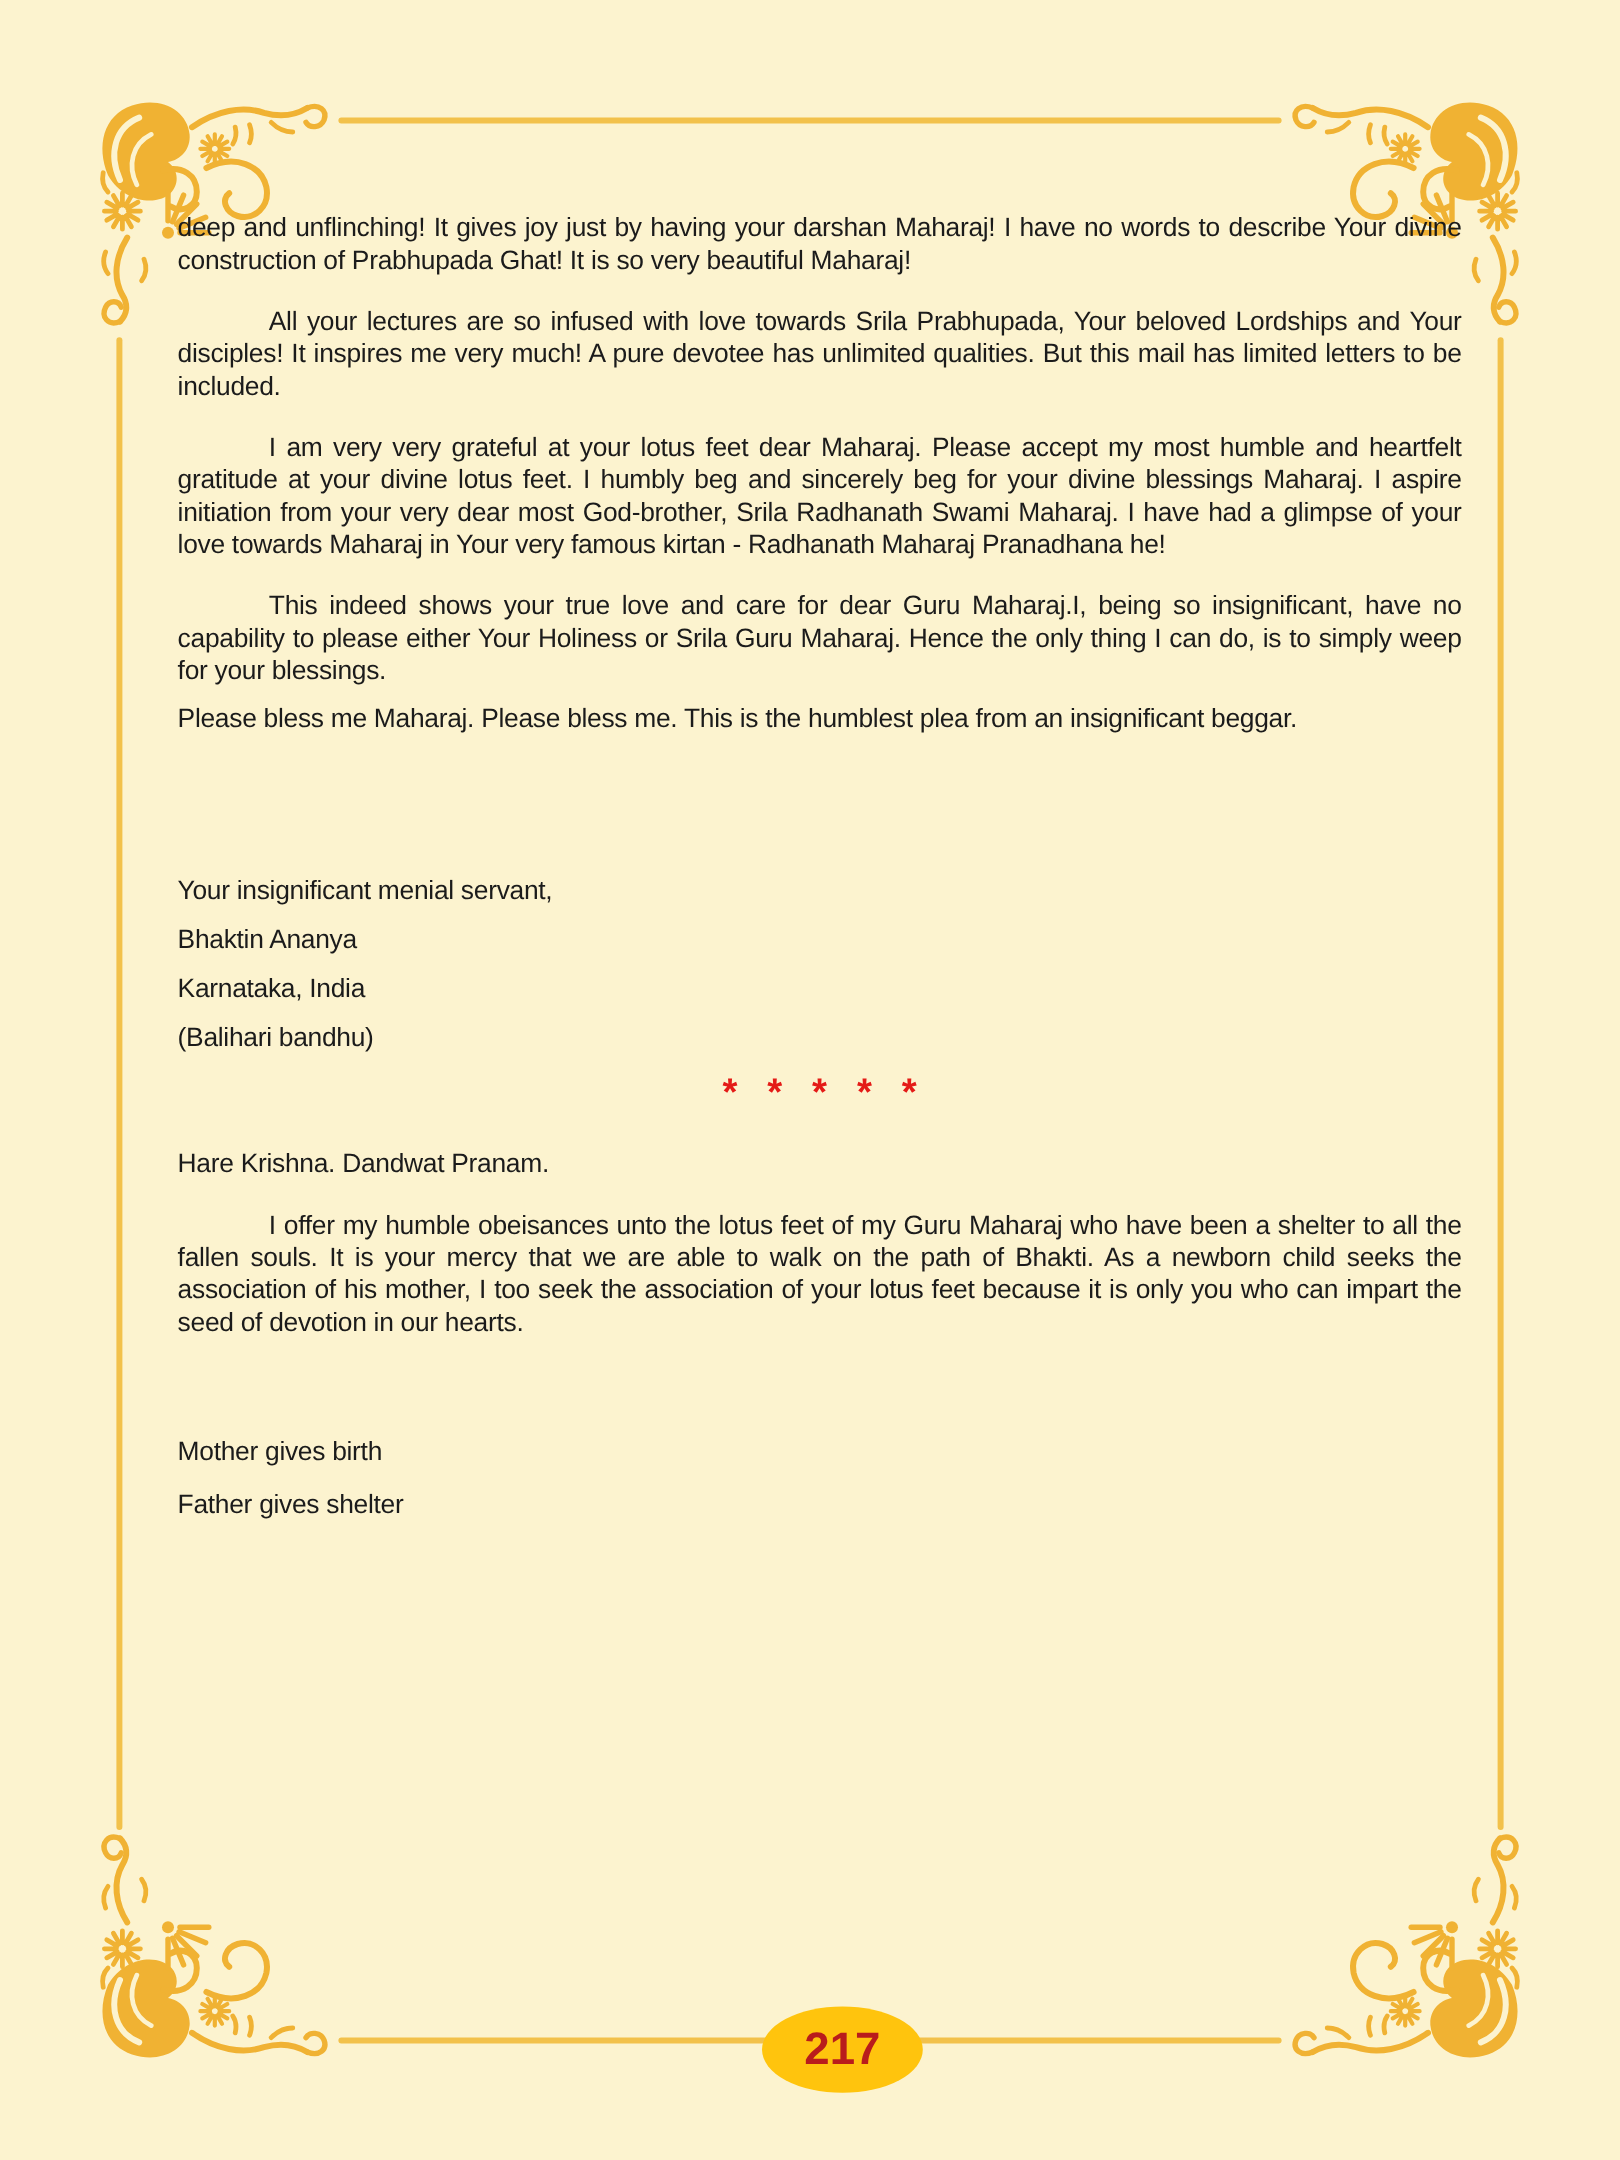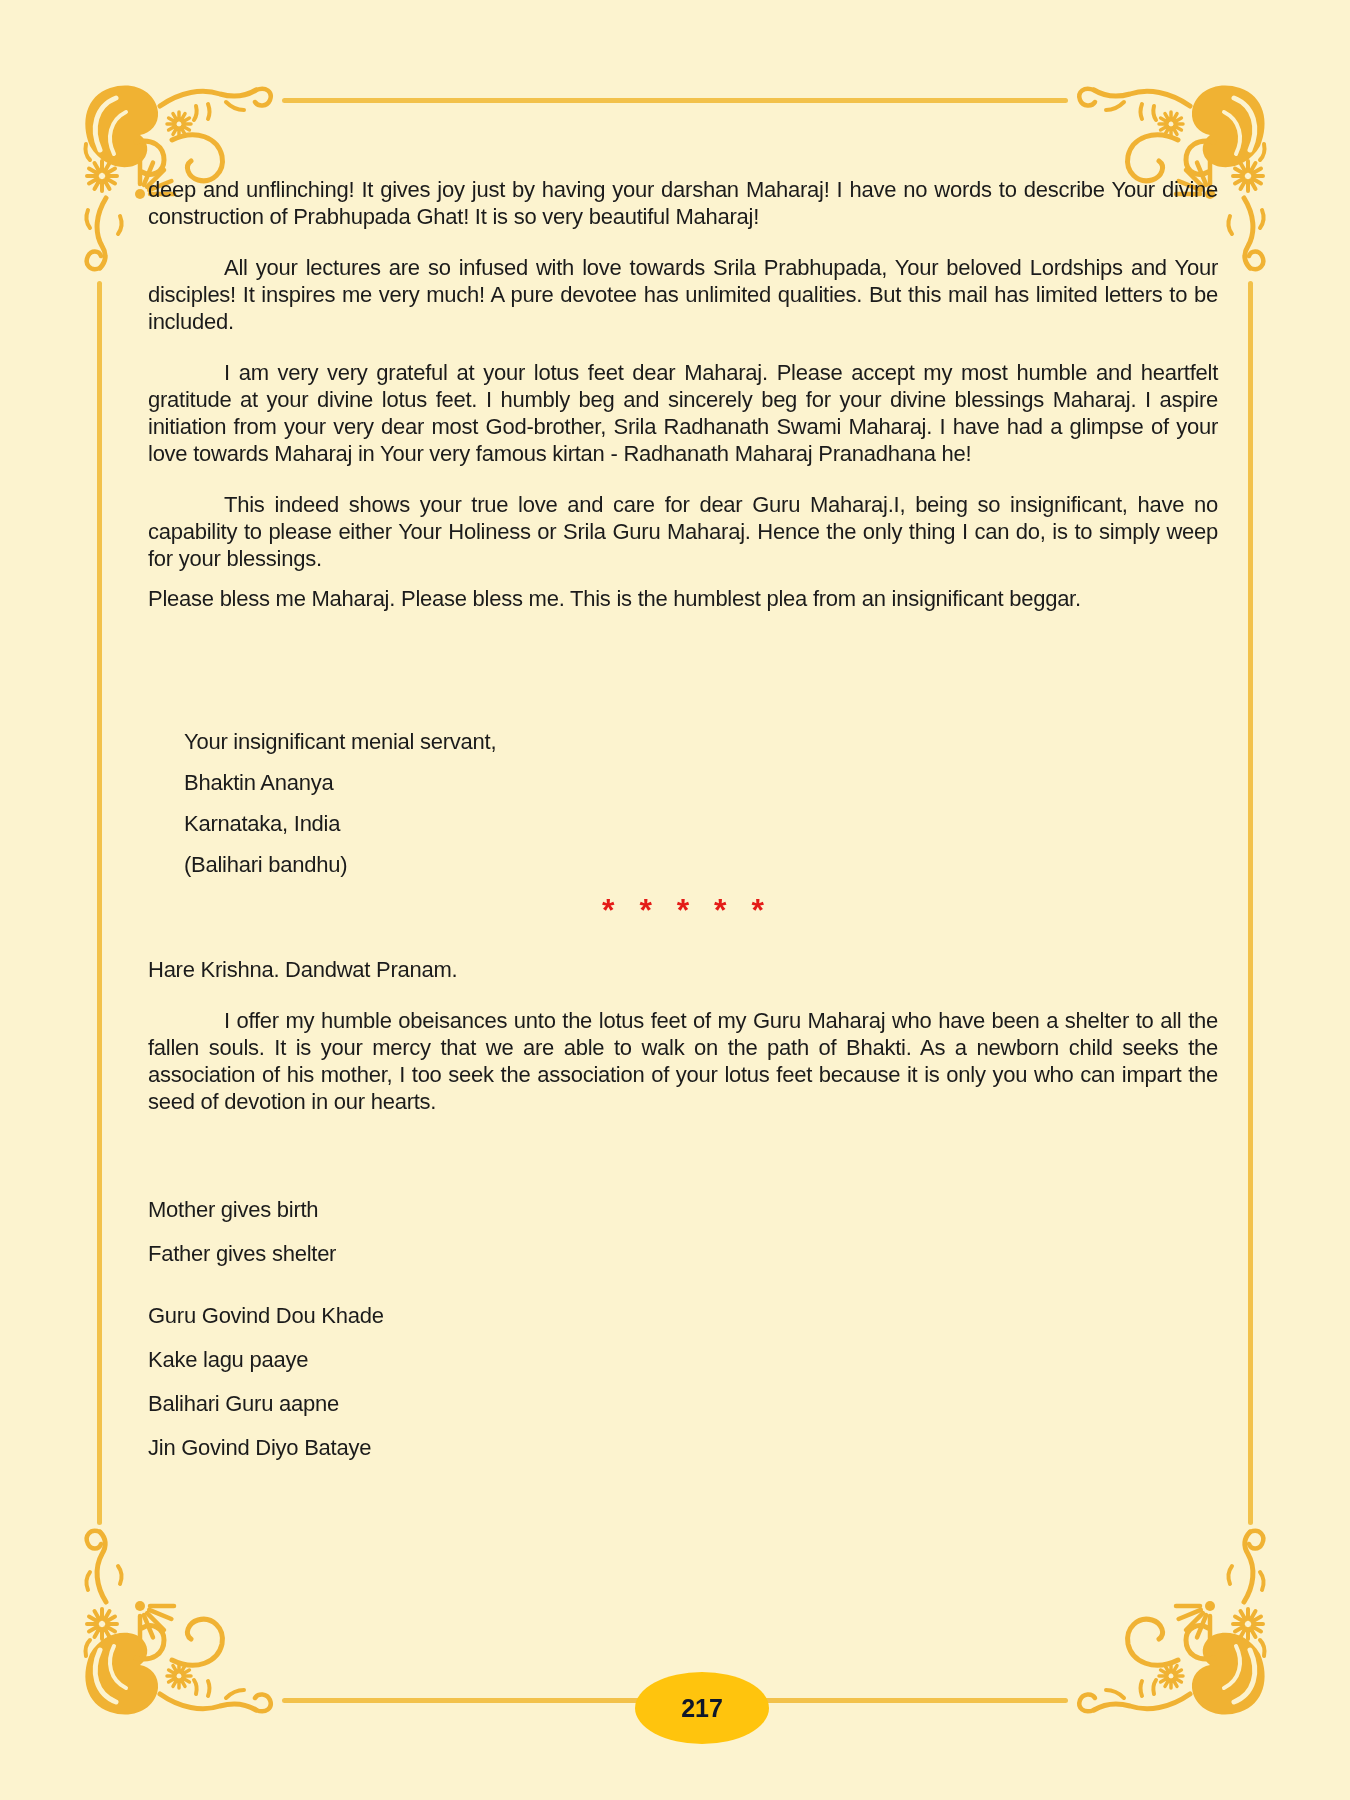--- a/index.html
+++ b/index.html
@@ -32,41 +32,41 @@
     position:absolute;left:148px;right:132px;top:0;
     padding-top:176px;
   }
   .content p{
     margin:0 0 13px;
     font-size:22px;line-height:27px;letter-spacing:-0.25px;
     text-align:justify;
     hyphens:none;-webkit-hyphens:none;
   }
   .content p.indent{text-indent:76px;margin-top:24px;}
-  .sigblock{margin-top:116px;margin-left:36px;}
+  .sigblock{margin-top:116px;}
   .sigblock p{margin:0 0 14px;text-align:left;}
   .separator{
     margin:12px 0 0 !important;
     text-align:center !important;
     color:#E41B17;
     font-size:32px !important;font-weight:bold;
     line-height:36px !important;
     word-spacing:16px;letter-spacing:0 !important;
   }
   .greeting{margin-top:28px !important;text-align:right;}
   .vblock1{margin-top:81px;}
   .vblock2{margin-top:35px;}
   .vblock1 p,.vblock2 p{margin:0 0 17px;text-align:left;}
   
   .page-badge{
     position:absolute;left:635px;top:1672px;
     width:134px;height:72px;
     background:#FFC40D;border-radius:50%;
     display:flex;align-items:center;justify-content:center;
-    font-size:25px;font-weight:bold;color:#0f172a;
+    font-size:38px;font-weight:bold;color:#b91c1c;
     z-index:3;
   }
 </style>
 </head>
 <body>
 
 <svg class="defs-hidden" xmlns="http://www.w3.org/2000/svg" aria-hidden="true">
   <defs>
     <g id="flourish">
       <g fill="none" stroke="#F0B233" stroke-linecap="round">
@@ -146,25 +146,19 @@
     <p class="separator">* * * * *</p>
 
     <p class="greeting">Hare Krishna. Dandwat Pranam.</p>
     <p class="indent">I offer my humble obeisances unto the lotus feet of my Guru Maharaj who have been a shelter to all the fallen souls. It is your mercy that we are able to walk on the path of Bhakti. As a newborn child seeks the association of his mother, I too seek the association of your lotus feet because it is only you who can impart the seed of devotion in our hearts.</p>
 
     <div class="vblock1">
       <p>Mother gives birth</p>
       <p>Father gives shelter</p>
     </div>
 
-    <div class="vblock2">
-      <p>Guru Govind Dou Khade</p>
-      <p>Kake lagu paaye</p>
-      <p>Balihari Guru aapne</p>
-      <p>Jin Govind Diyo Bataye</p>
-    </div>
   </div>
 
   <div class="page-badge">
     <span>217</span>
   </div>
 
 </div>
 
 </body></html>

